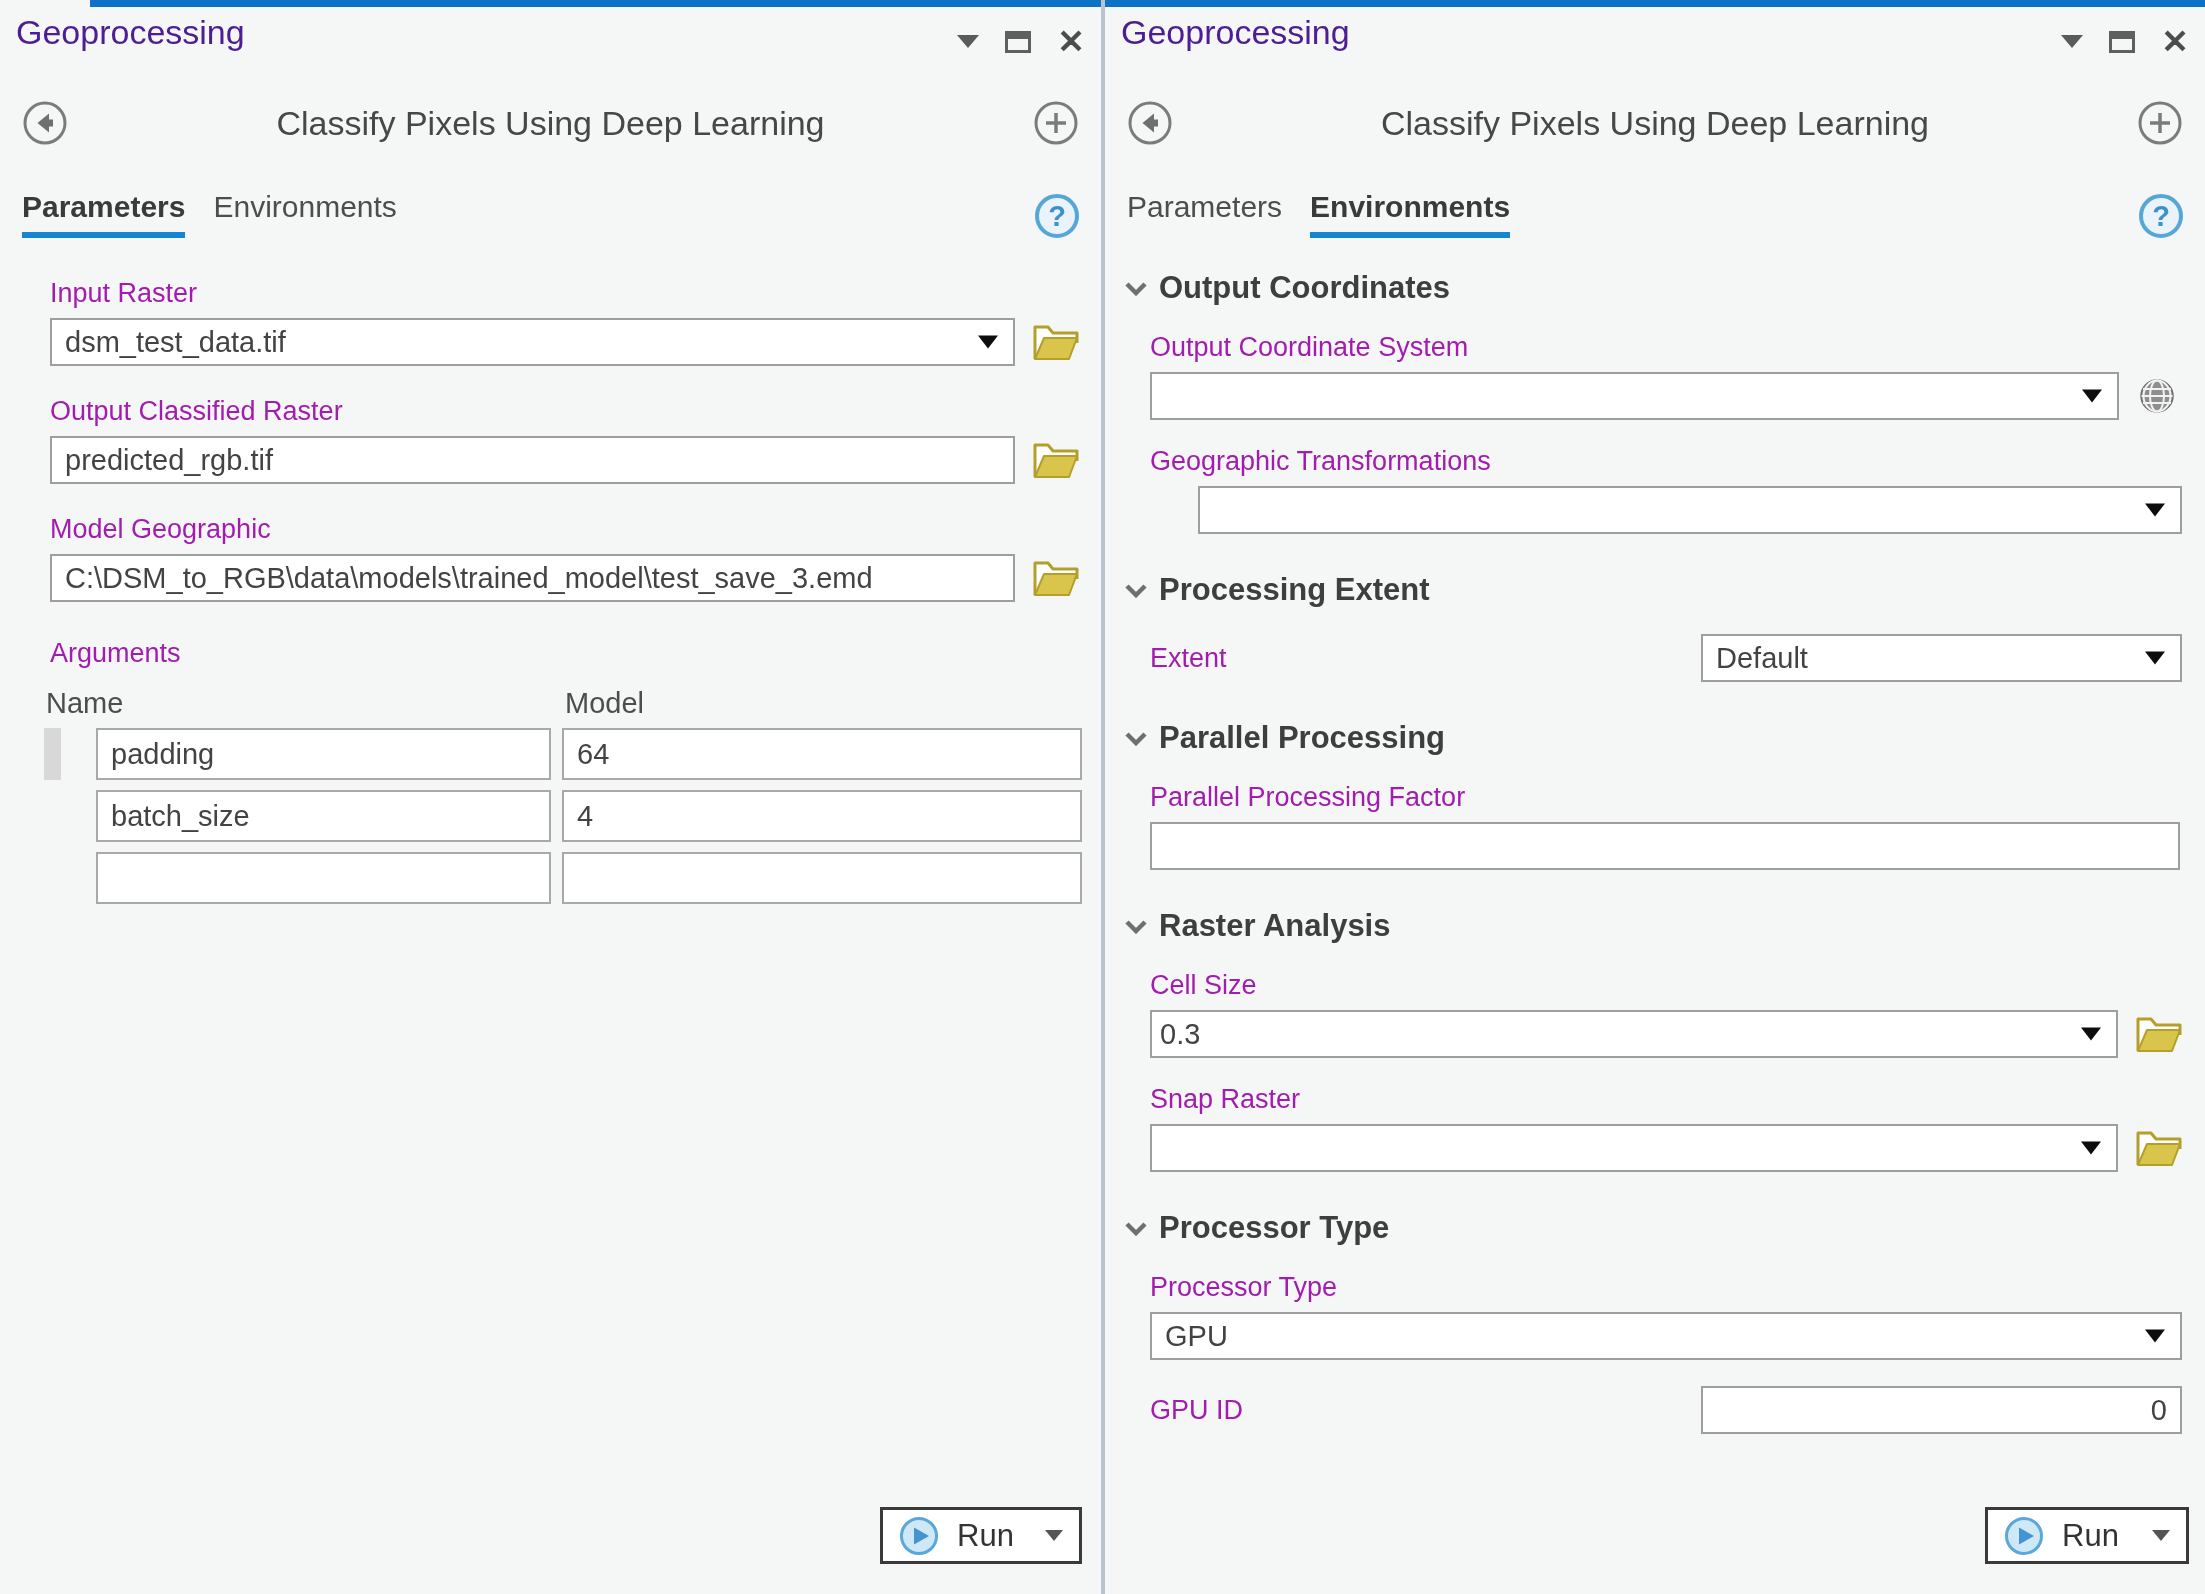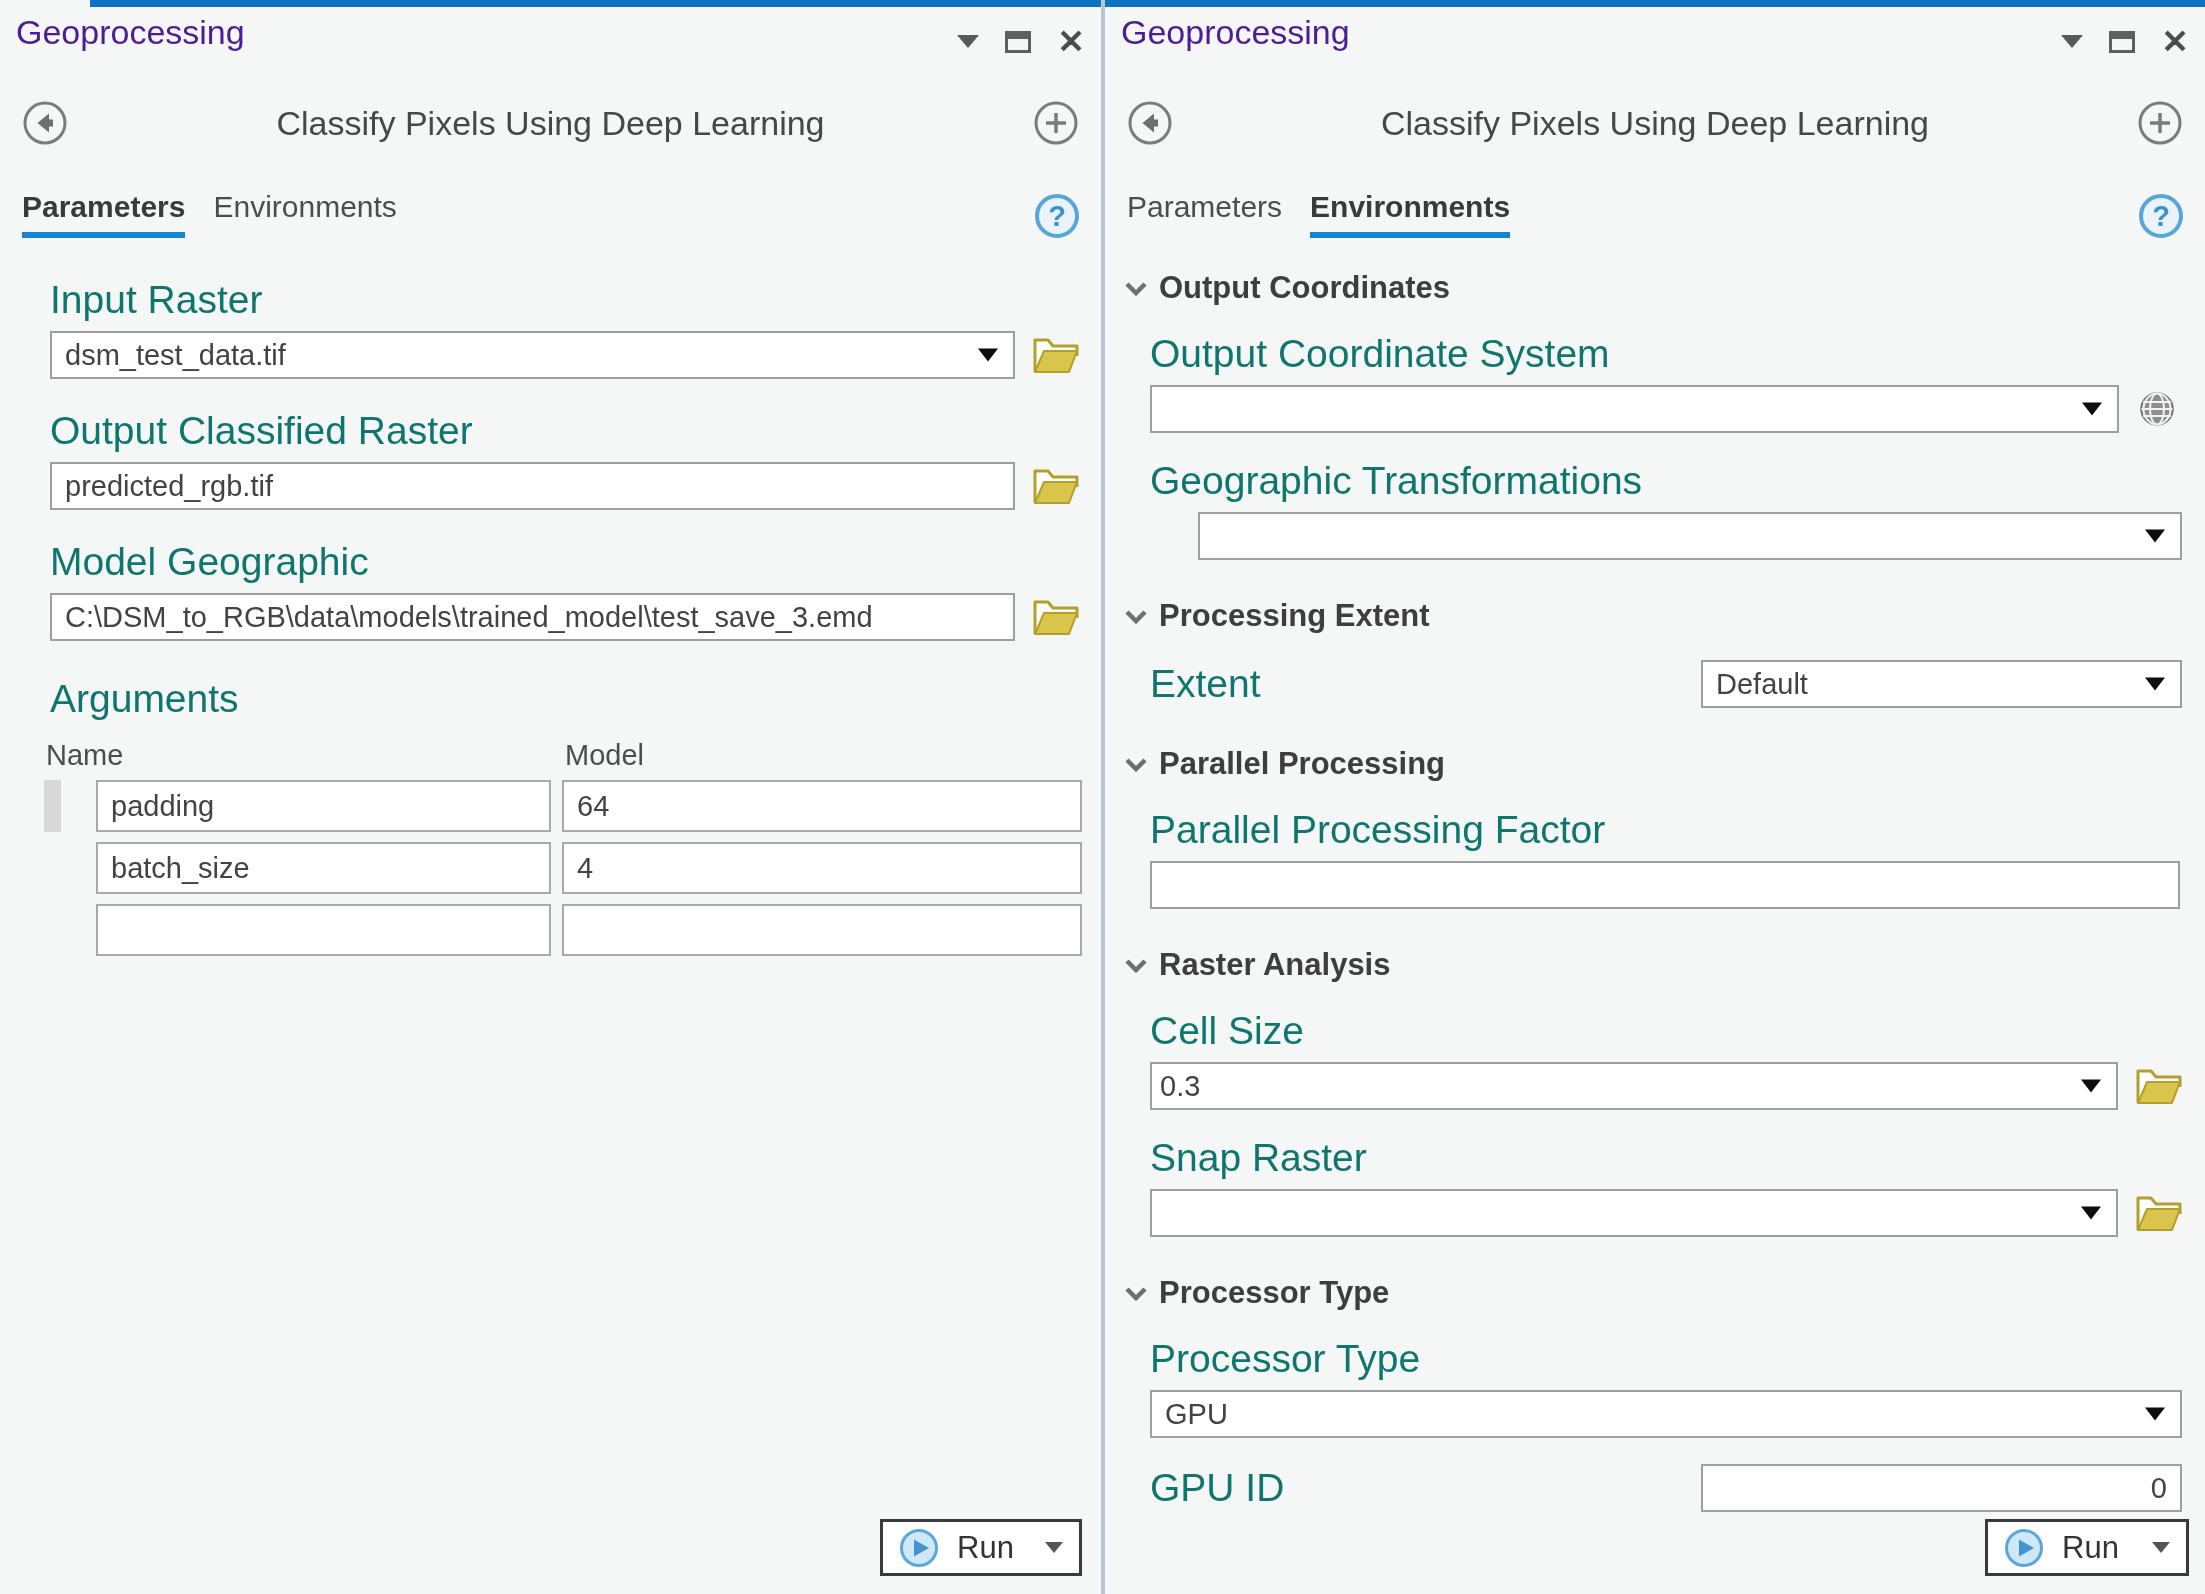--- a/index.html
+++ b/index.html
@@ -33,21 +33,21 @@
   .tool-title { flex:1; text-align:center; font-size:34px; color:#474747; }
 
   
   .tabs-row { display:flex; align-items:flex-end; padding:44px 22px 0 22px; }
   .tab { font-size:30px; color:#4d4d4d; padding-bottom:8px; margin-right:28px; border-bottom:6px solid transparent; cursor:default; }
   .tab.active { font-weight:bold; color:#3a3a3a; border-bottom-color:#1784d1; }
   .help-circle { margin-left:auto; width:44px; height:44px; border-radius:50%; border:4px solid #57a6da; background:#eaf3fb;
                  display:flex; align-items:center; justify-content:center; font-size:29px; font-weight:bold; color:#3d91cf; }
 
   
-  .flabel { font-size:39px; color:#0f766e; }
+  .flabel { font-size:27px; color:#a21caf; }
   .combo { position:relative; height:48px; border:2px solid #9e9e9e; background:#fff; display:flex; align-items:center; padding:0 13px; }
   .combo input { border:none; outline:none; background:transparent; width:100%; font-family:inherit; font-size:29px; color:#434343; padding:0; }
   .combo.has-arrow input { padding-right:34px; }
   .combo-arrow { position:absolute; right:15px; top:50%; transform:translateY(-50%);
                  width:0; height:0; border-left:10px solid transparent; border-right:10px solid transparent; border-top:13px solid #0d0d0d; }
   .plain-input { height:48px; border:2px solid #9e9e9e; background:#fff; font-family:inherit; font-size:29px; color:#434343; padding:0 13px; outline:none; }
   .icon-btn { background:none; border:none; padding:0; margin:0; cursor:default; line-height:0; }
 
   
   .lp-content { padding-left:50px; }
@@ -84,21 +84,21 @@
   .w-pt  { width:1032px; }
   .w-half { width:481px; }
   .globe { margin-left:20px; }
   .folder { flex:0 0 auto; }
   .rp-row .folder { margin-left:18px; }
   .inline-row { display:flex; align-items:center; margin-top:26px; }
   .inline-row .flabel { flex:1; }
   .gpu-input { text-align:right; }
 
   
-  .run-btn { position:absolute; bottom:18px; height:57px; background:#fff; border:3px solid #3a3a3a;
+  .run-btn { position:absolute; bottom:30px; height:57px; background:#fff; border:3px solid #3a3a3a;
              display:flex; align-items:center; padding:0 16px; cursor:default; }
   .panel.left  .run-btn { right:19px; width:202px; }
   .panel.right .run-btn { right:16px; width:204px; }
   .run-label { font-size:31px; color:#333; margin:0 14px 0 18px; }
   .run-caret { width:0; height:0; border-left:9px solid transparent; border-right:9px solid transparent; border-top:11px solid #555; margin-left:auto; }
 </style>
 </head>
 <body>
 
 <svg width="0" height="0" style="position:absolute">

